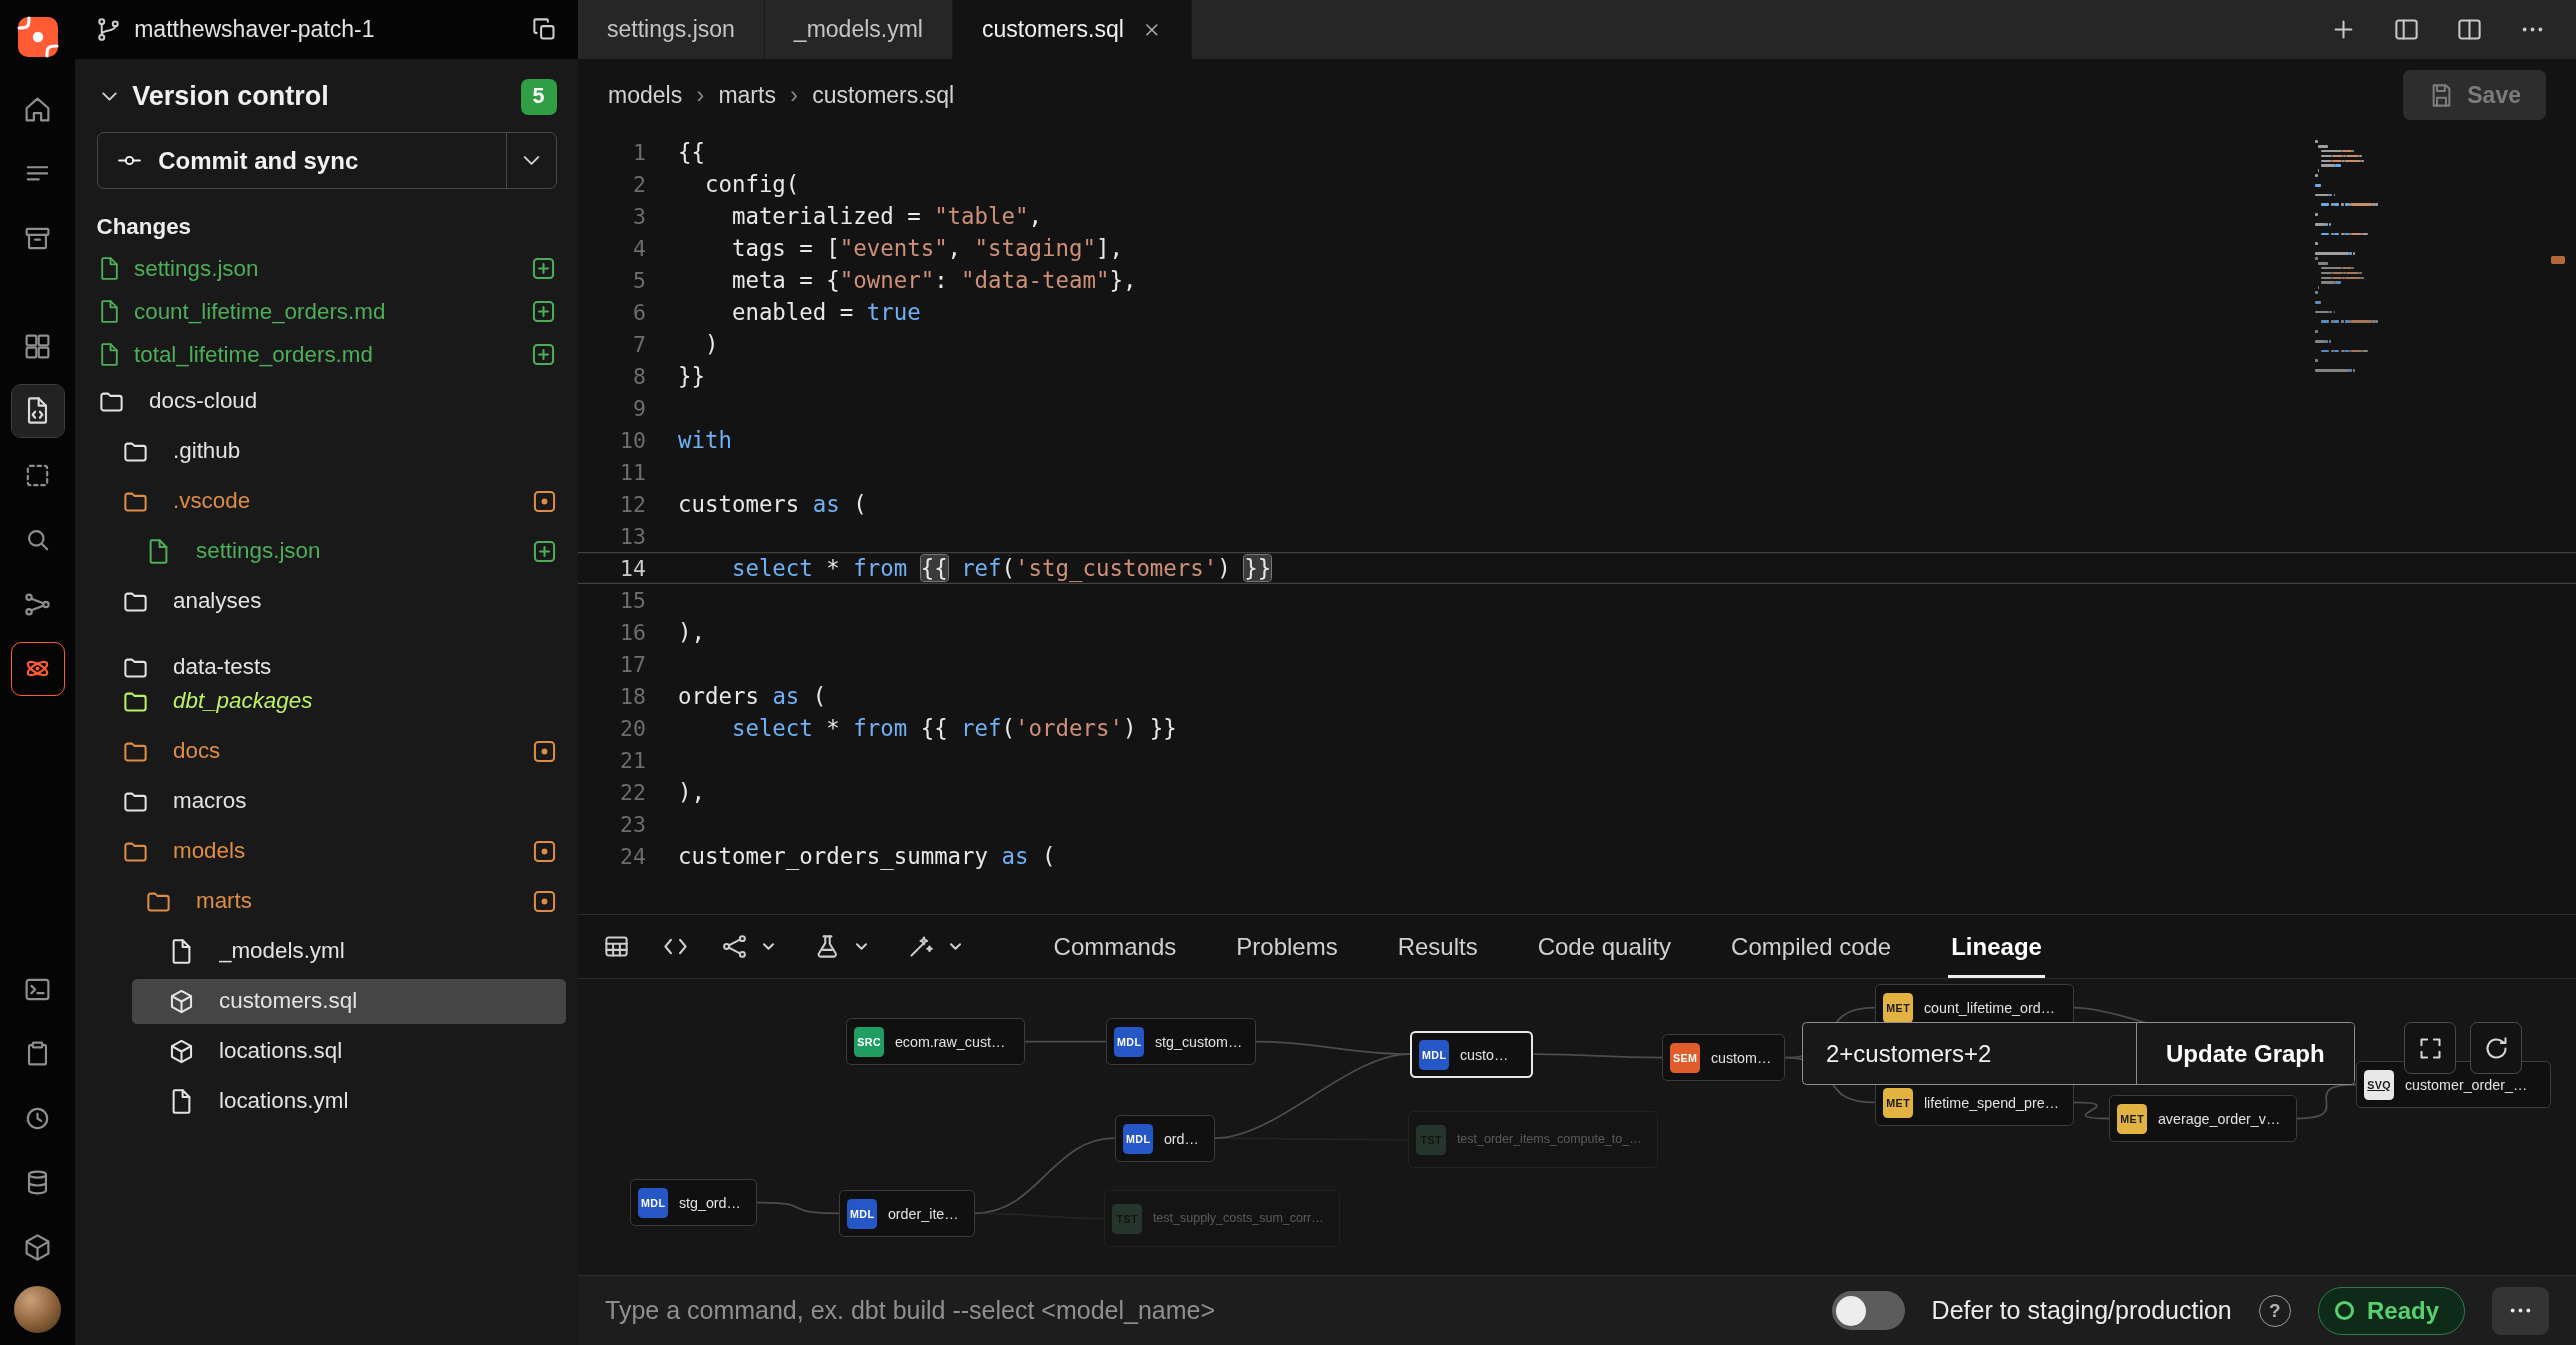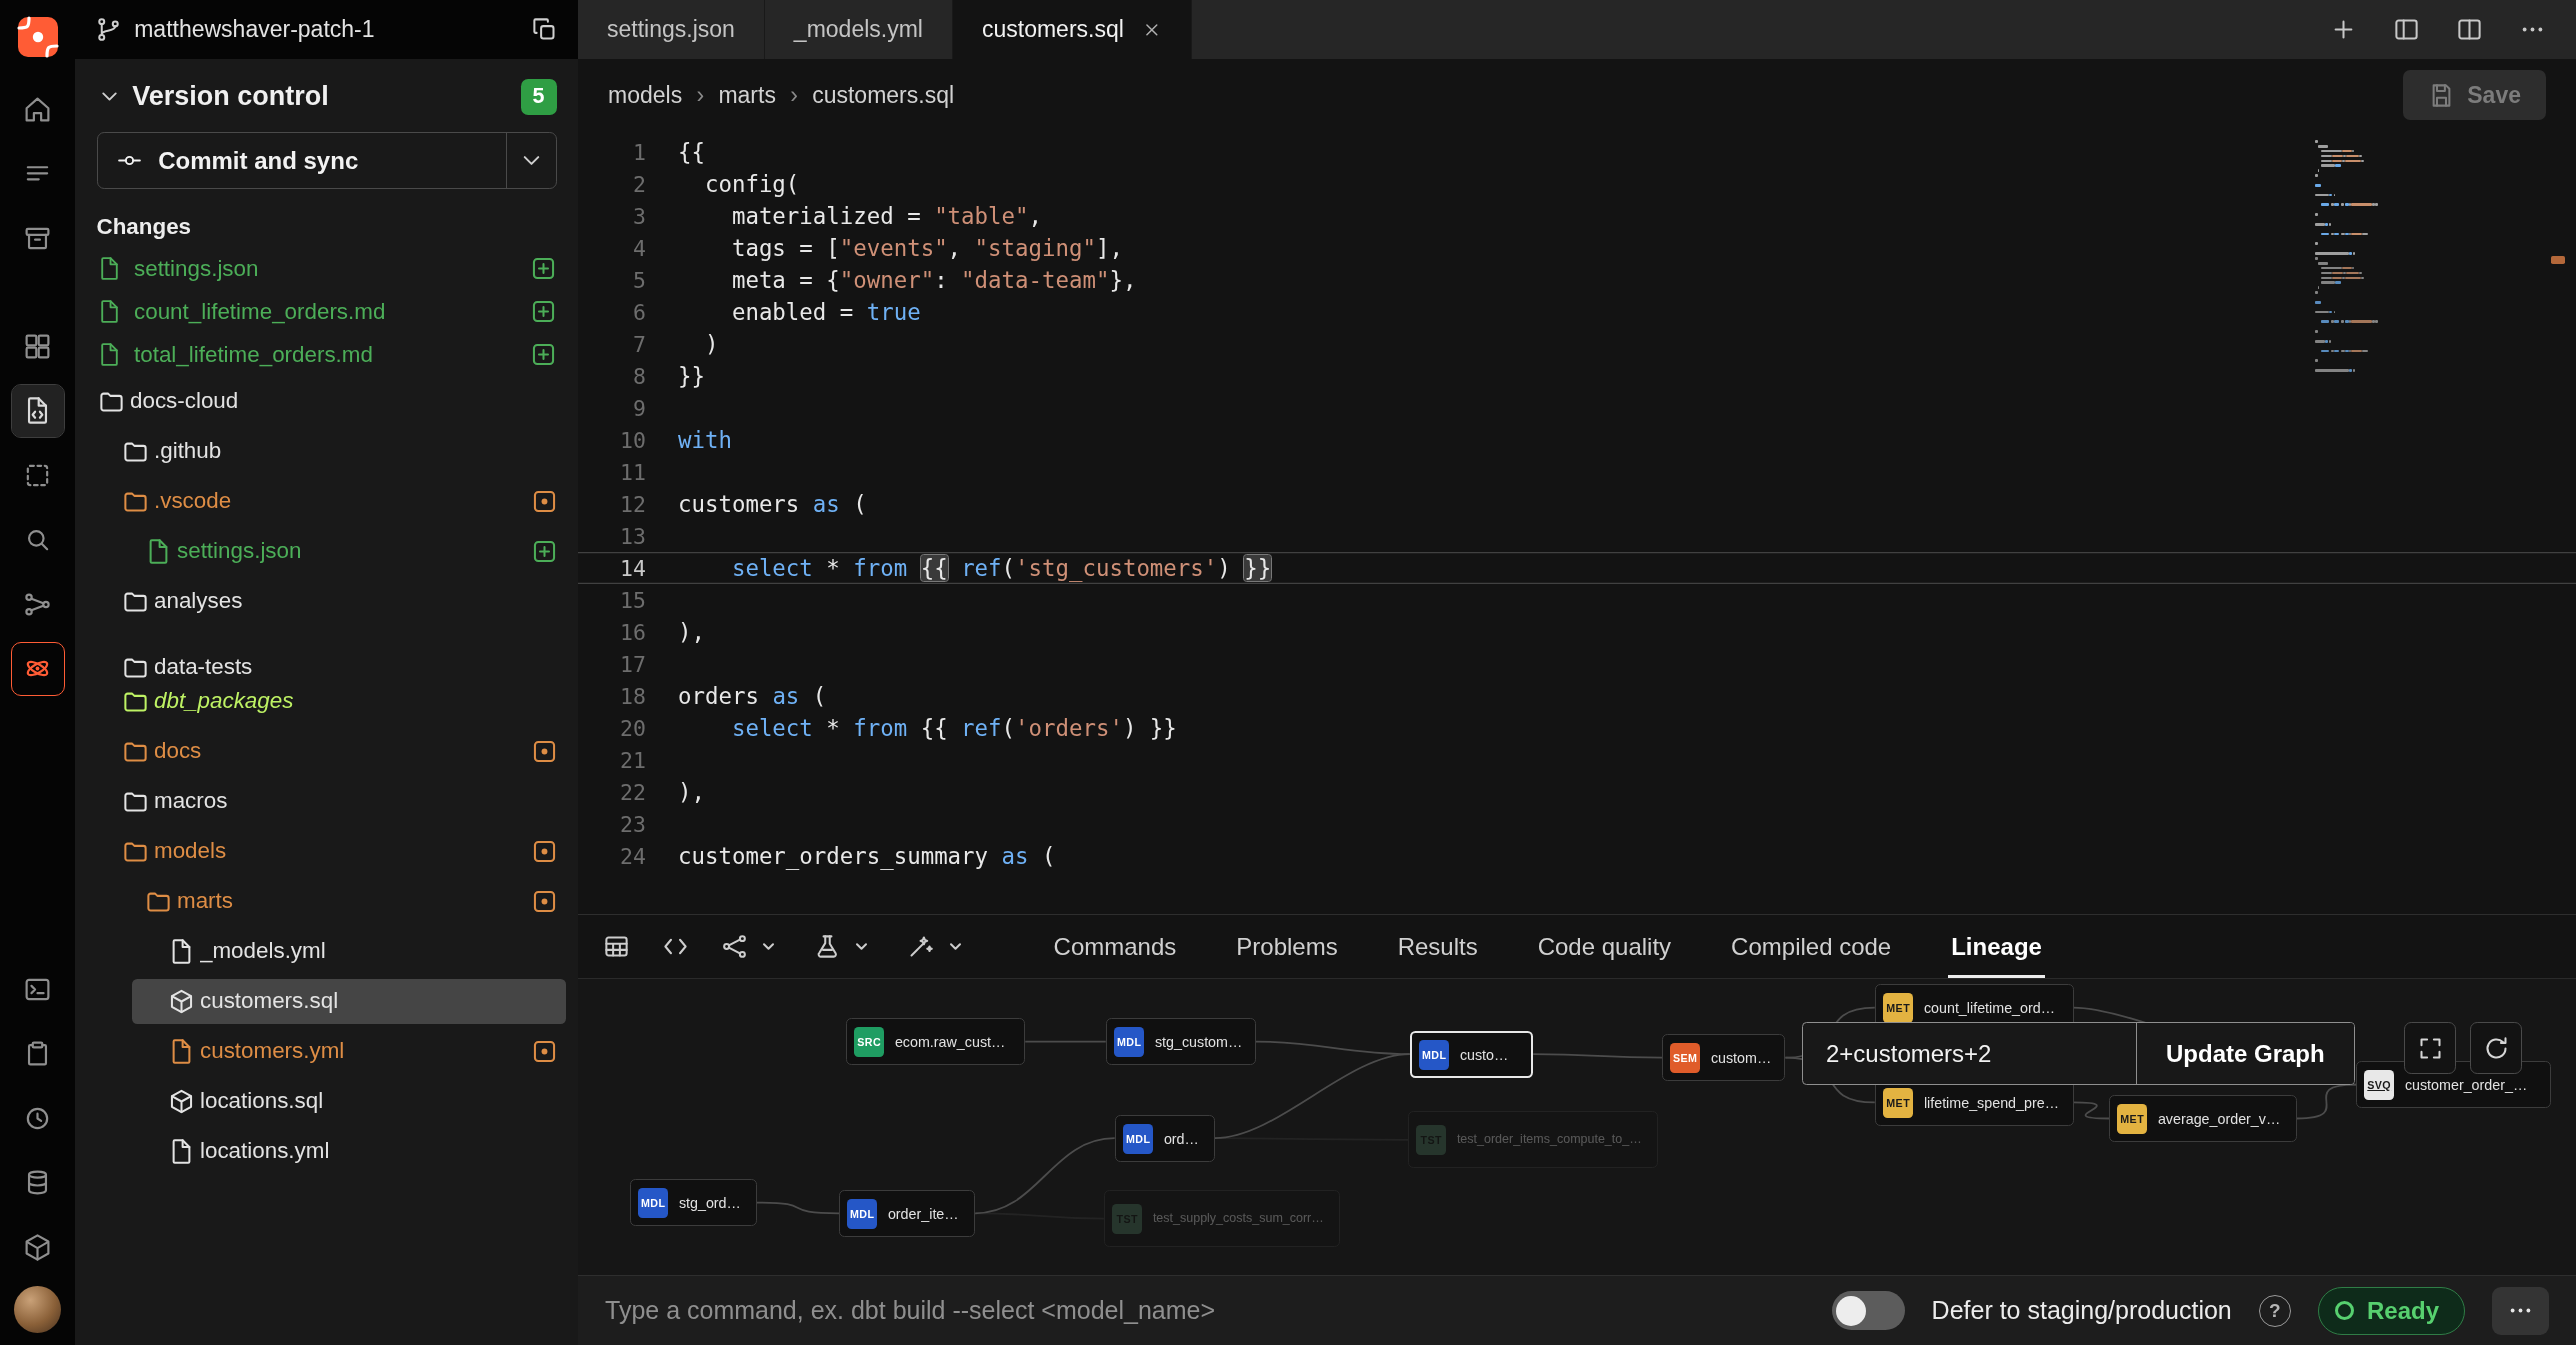--- a/index.html
+++ b/index.html
@@ -34,21 +34,21 @@
   .change-row{height:43px;display:flex;align-items:center;gap:12.5px;font-size:22.4px;}
   .change-row .lbl{color:#4cae58;}
   .change-row .i{color:#4cae58;}
   .change-plus{margin-left:auto;color:#4cae58;display:flex;}
   .fe-header{display:flex;align-items:center;gap:10.7px;padding:27px 21.5px 10.7px;color:#cfcfcf;}
   .fe-title{font-size:24px;font-weight:700;color:#f0f0f0;}
   .fe-icons{margin-left:auto;display:flex;gap:25px;color:#c4c4c4;}
   .tree{flex:1;overflow:hidden;}
   .tree-row{height:50px;display:flex;align-items:center;position:relative;font-size:22.4px;padding-right:19.7px;}
   .tree-row .sel-bg{position:absolute;top:2.7px;bottom:2.7px;right:12.5px;background:#454545;border-radius:5.4px;}
-  .tree-row .rc{position:relative;display:flex;align-items:center;gap:5px;flex:1;min-width:0;}
+  .tree-row .rc{position:relative;display:flex;align-items:center;gap:24px;flex:1;min-width:0;}
   .tree-row .lbl{white-space:nowrap;overflow:hidden;}
   .tree-row .badge{margin-left:auto;display:flex;}
   .c-default{color:#e3e3e3;} .c-orange{color:#de8d45;} .c-green{color:#4cae58;} .c-muted{color:#bef264;}
   .it{font-style:italic;}
 
   
   .main{flex:1;min-width:0;display:flex;flex-direction:column;background:#131313;}
   .tabbar{height:59px;flex:none;background:#262626;display:flex;align-items:stretch;}
   .tab{display:flex;align-items:center;gap:18px;padding:0 29px;font-size:23px;color:#c4c4c4;background:#262626;border-right:0.9px solid #191919;}
   .tab.active{background:#131313;color:#f2f2f2;}
@@ -498,37 +498,20 @@
         <div class="tree-row">
           <div class="sel-bg" style="left: 57px;"></div>
           <div class="rc" style="padding-left: 93px;">
             <span class="i c-default">
               <svg width="27" height="27" viewBox="0 0 24 24" fill="none" stroke="currentColor" stroke-width="1.8" stroke-linecap="round" stroke-linejoin="round">
                 <path d="m12 2.5 8.5 4.8v9.4L12 21.5l-8.5-4.8V7.3Z"></path>
                 <path d="M12 12 3.8 7.4M12 12l8.2-4.6M12 12v9.3"></path>
               </svg>
             </span>
             <span class="lbl c-default">customers.sql</span>
-          </div>
-        </div>
-        <div class="tree-row">
-          <div class="rc" style="padding-left: 93px;">
-            <span class="i c-orange">
-              <svg width="27" height="27" viewBox="0 0 24 24" fill="none" stroke="currentColor" stroke-width="1.8" stroke-linecap="round" stroke-linejoin="round">
-                <path d="M13 2H6a1 1 0 0 0-1 1v18a1 1 0 0 0 1 1h12a1 1 0 0 0 1-1V8Z"></path>
-                <path d="M13 2v6h6"></path>
-              </svg>
-            </span>
-            <span class="lbl c-orange">customers.yml</span>
-            <span class="badge c-orange">
-              <svg width="27" height="27" viewBox="0 0 24 24" fill="none" stroke="currentColor" stroke-width="1.8" stroke-linecap="round" stroke-linejoin="round">
-                <rect x="3.5" y="3.5" width="17" height="17" rx="3"></rect>
-                <circle cx="12" cy="12" r="2.6" fill="currentColor" stroke="none"></circle>
-              </svg>
-            </span>
           </div>
         </div>
         <div class="tree-row">
           <div class="rc" style="padding-left: 93px;">
             <span class="i c-default">
               <svg width="27" height="27" viewBox="0 0 24 24" fill="none" stroke="currentColor" stroke-width="1.8" stroke-linecap="round" stroke-linejoin="round">
                 <path d="m12 2.5 8.5 4.8v9.4L12 21.5l-8.5-4.8V7.3Z"></path>
                 <path d="M12 12 3.8 7.4M12 12l8.2-4.6M12 12v9.3"></path>
               </svg>
             </span>

